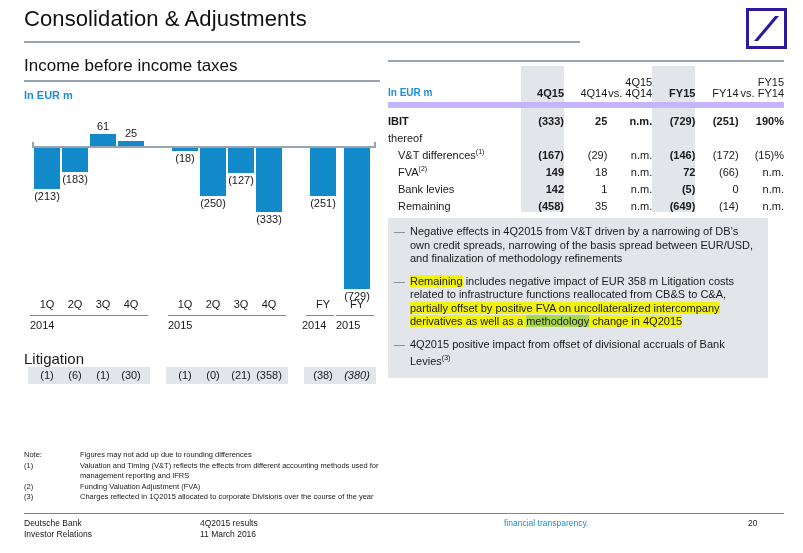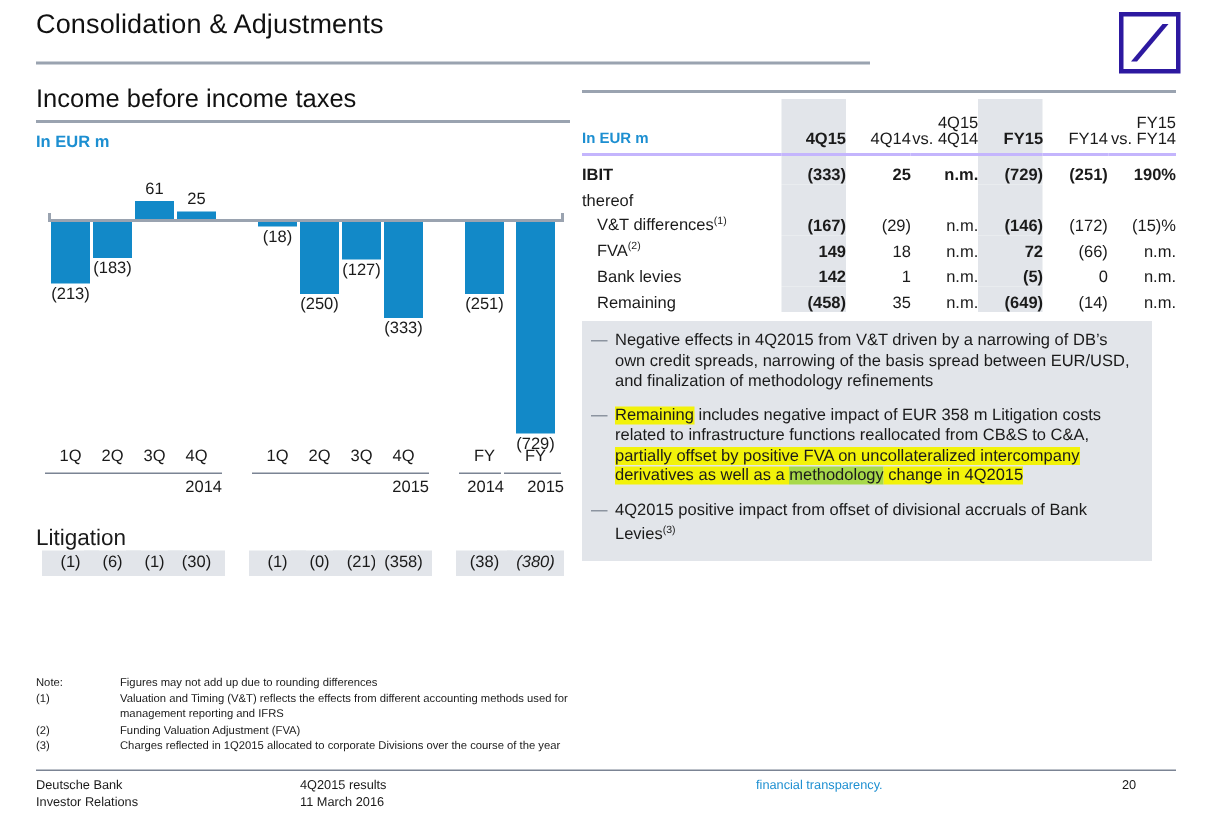--- a/index.html
+++ b/index.html
@@ -7,21 +7,21 @@
     width:803px;height:553px;
     background:#ffffff;
     font-family:"Liberation Sans", sans-serif;
     color:#1a1a1a;
     position:relative;
     overflow:hidden;
   }
   
   #slide-title{
     position:absolute;left:24px;top:6px;
-    font-size:18px;font-weight:400;color:#111;
+    font-size:22px;font-weight:400;color:#111;
     letter-spacing:.1px;
   }
   #title-rule{
     position:absolute;left:24px;top:41px;width:556px;height:2px;
     background:#9aa3b0;
   }
   #db-logo{
     position:absolute;left:746px;top:8px;width:41px;height:41px;
     border:3px solid #2d19a0;background:#fff;box-sizing:border-box;
   }
@@ -47,21 +47,21 @@
 
   
   #axis{position:absolute;left:24px;top:298px;width:356px;height:46px;}
   .q-label{
     position:absolute;top:0;font-size:11px;color:#1a1a1a;
     text-align:center;white-space:nowrap;
   }
   .group-rule{position:absolute;top:17px;height:1px;background:#7b8494;}
   .group-label{
     position:absolute;top:21px;font-size:11px;color:#1a1a1a;
-    text-align:right;white-space:nowrap;
+    text-align:left;white-space:nowrap;
   }
 
   
   #litigation{position:absolute;left:24px;top:350px;width:356px;height:46px;}
   #litigation-title{font-size:15px;color:#1a1a1a;}
   .lit-cell{
     position:absolute;top:17px;height:17px;
     background:#e2e5ea;font-size:11px;color:#1a1a1a;
     text-align:center;line-height:17px;
   }
@@ -85,21 +85,21 @@
     padding-bottom:3px;}
   #kf-table th.lbl{text-align:left;color:#1d8fd1;font-weight:bold;font-size:10px;
     vertical-align:bottom;padding-bottom:4px;}
   .hl-col{background:#e2e5ea;}
   .colw1{width:150px;}
   .colw{width:48px;}
   .colw-wide{width:50px;}
   td.num{text-align:right;padding-right:5px;height:17px;}
   th.num{padding-right:5px;}
   td.rowlbl{text-align:left;padding-left:0;height:17px;}
-  tr.ibit td{font-weight:bold;border-top:2px solid #c4b5fd;height:19px;
+  tr.ibit td{font-weight:bold;border-top:6px solid #c4b5fd;height:19px;
     padding-top:2px;}
   tr.ibit td.rowlbl{font-weight:bold;}
   .bold{font-weight:bold;}
   .indent{padding-left:10px !important;}
   .sup{font-size:7px;vertical-align:super;}
   tr.last td{padding-bottom:4px;}
 
   
   #bullets{
     margin-top:6px;background:#e2e5ea;padding:7px 10px 10px 6px;

